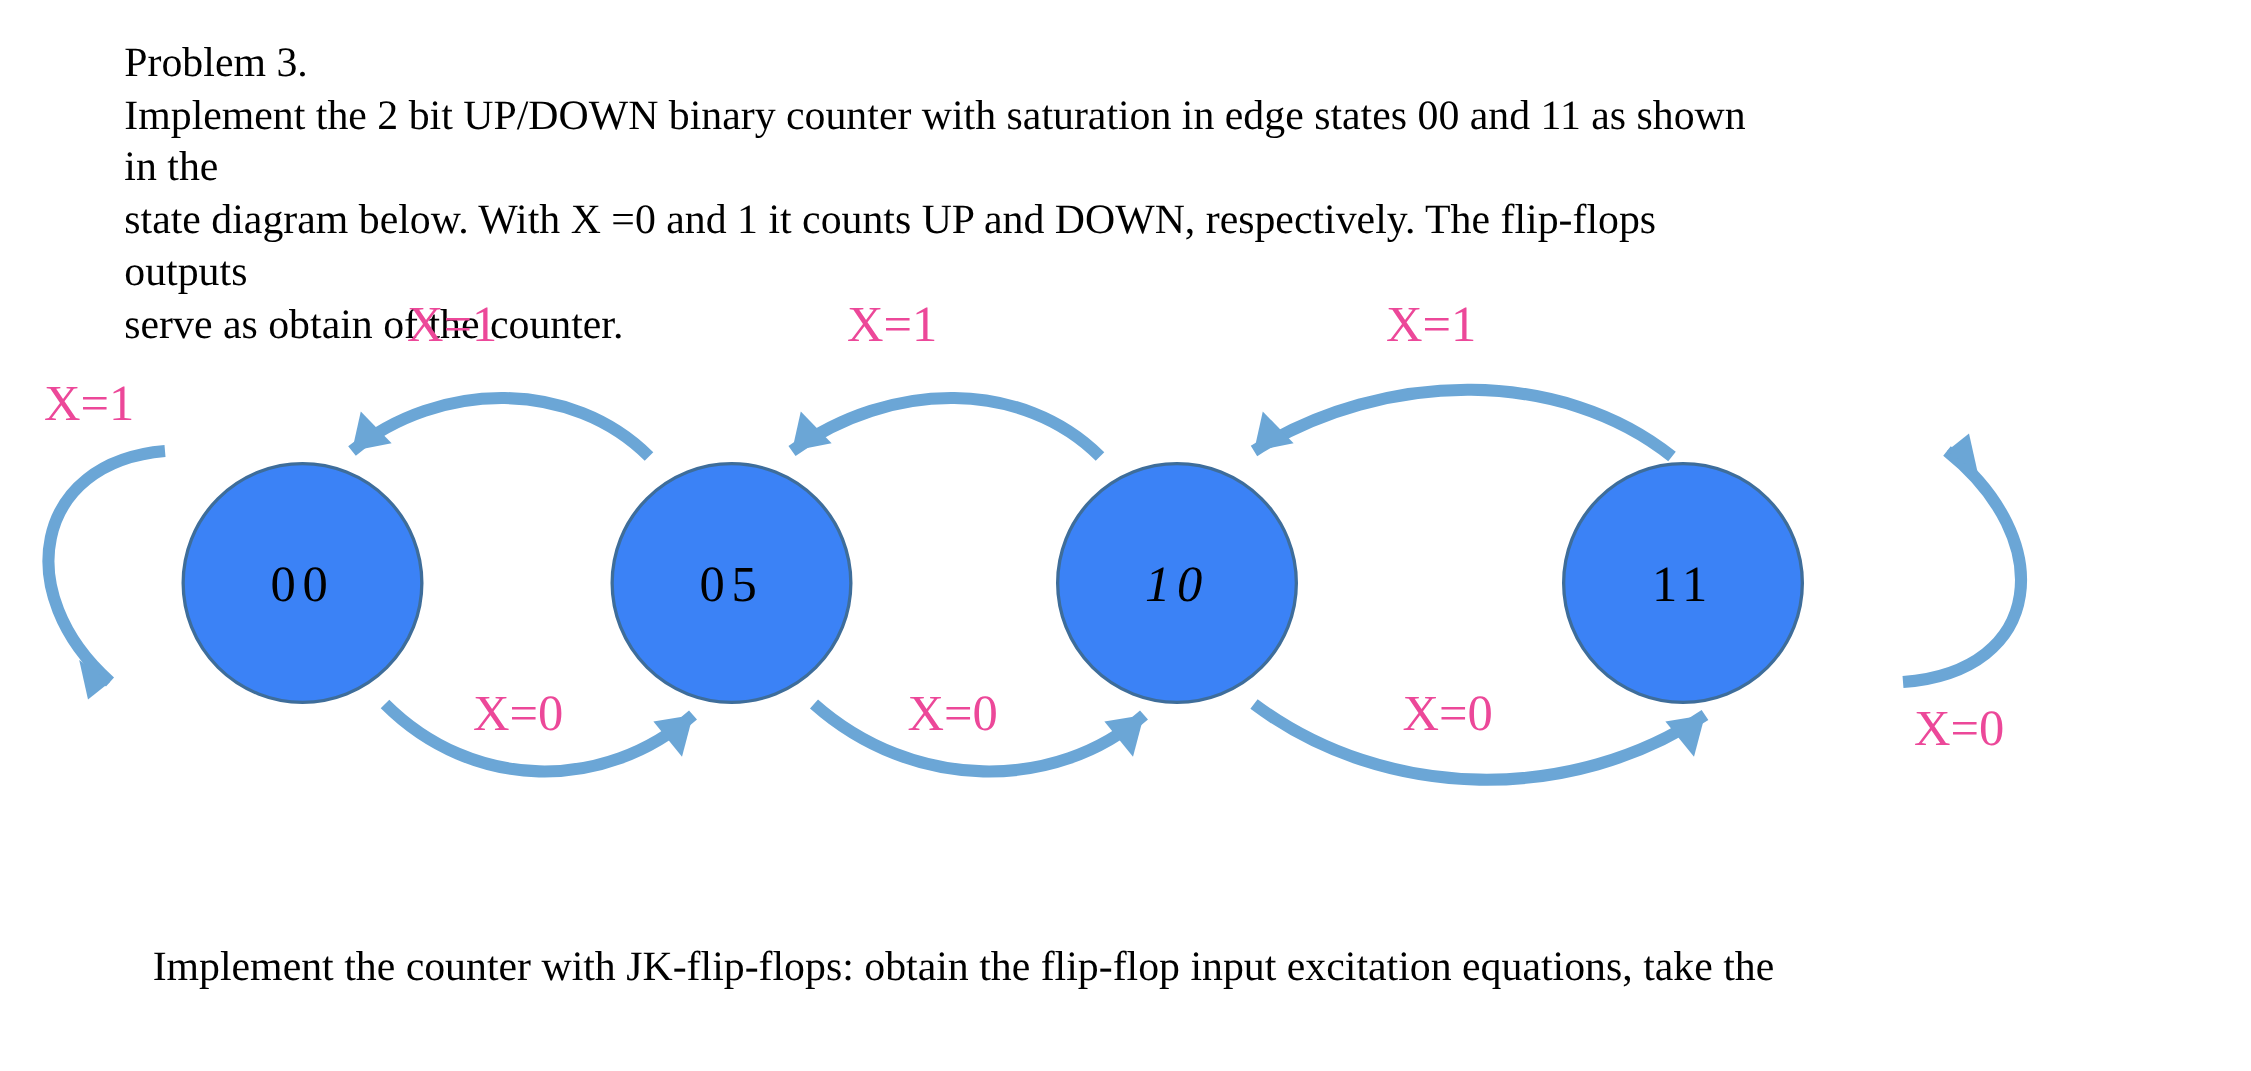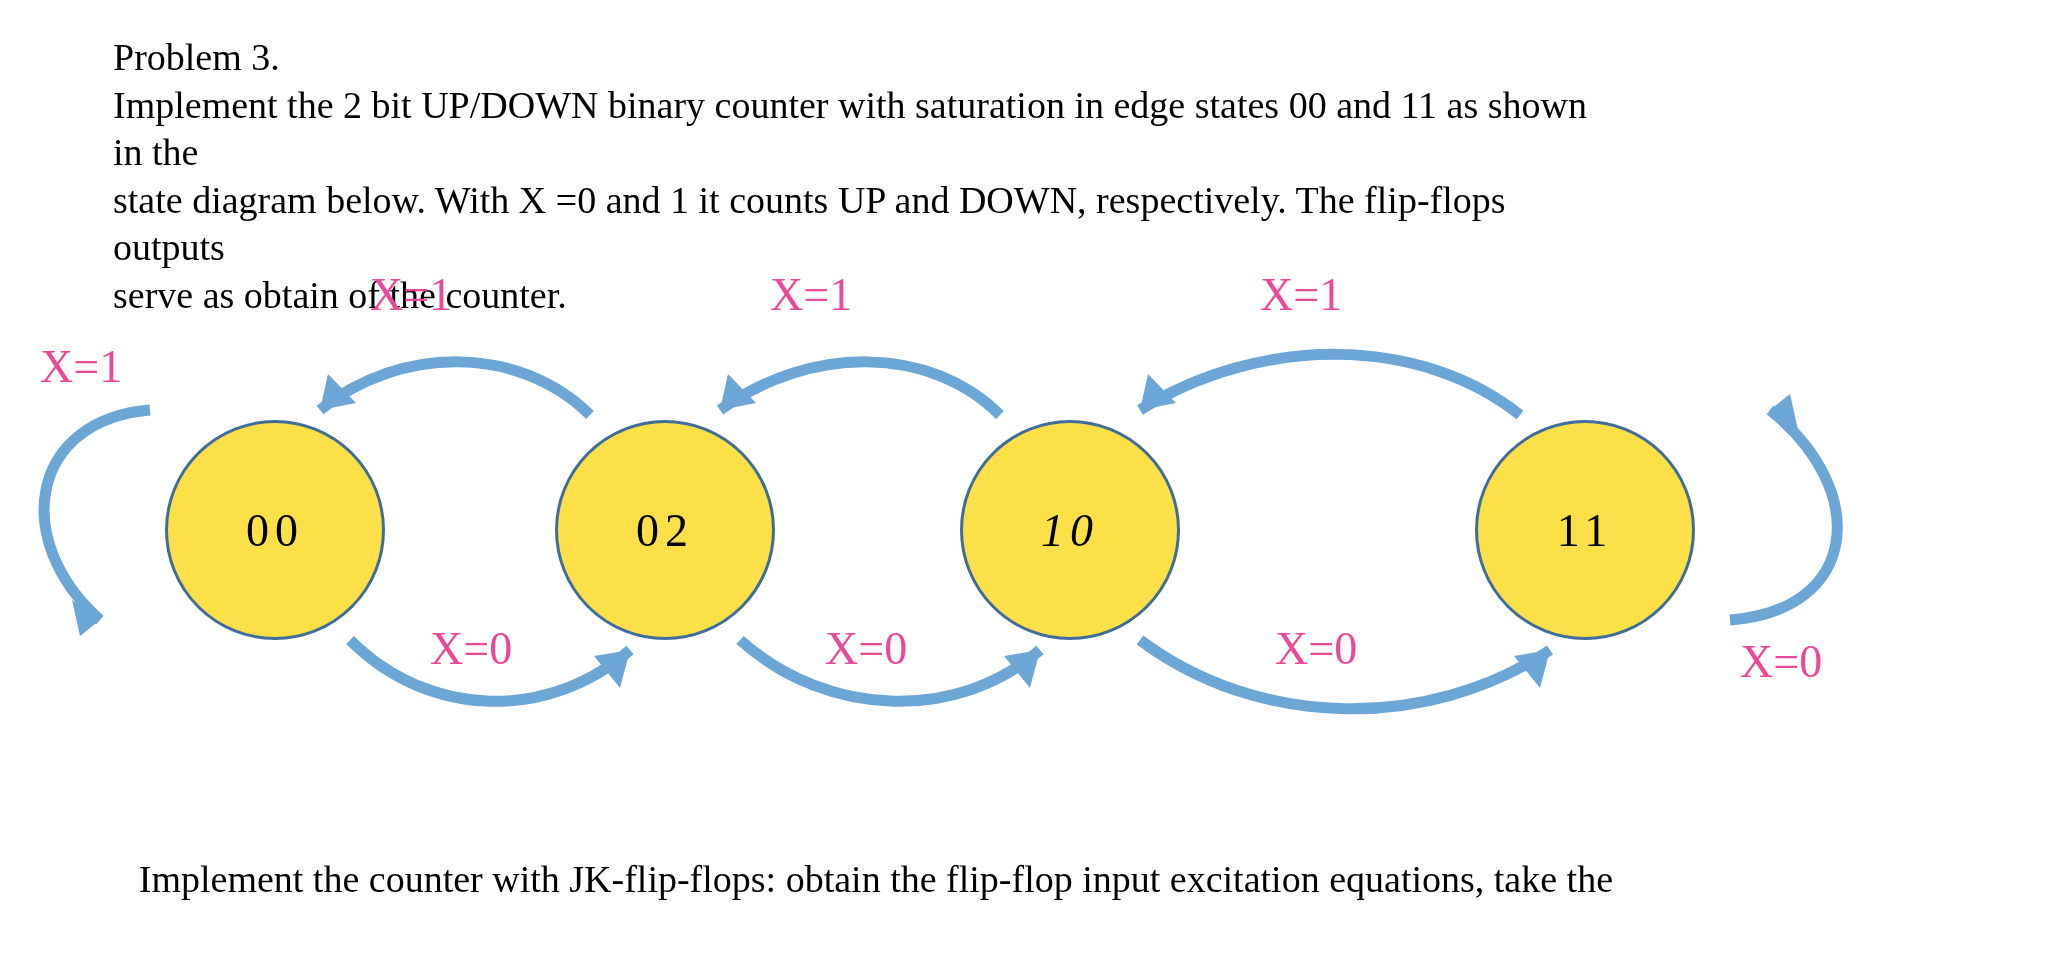--- a/index.html
+++ b/index.html
@@ -50,21 +50,21 @@
     border: 3px solid #3e6d9a;
     border-radius: 50%;
     box-sizing: border-box;
     display: flex;
     align-items: center;
     justify-content: center;
     font-size: 46px;
     font-family: "Times New Roman", Times, serif;
     color: #000;
     letter-spacing: 6px;
-    background: #fde047;
+    background: #3b82f6;
   }
   
   .tlabel {
     position: absolute;
     font-size: 46px;
     font-family: Liberation Serif, serif;
     color: #ec4899;
     white-space: nowrap;
   }
   
@@ -105,26 +105,26 @@
     <svg class="arrow" style="left:1690px; top:130px;" width="200" height="260">
       <path d="M 40 230 C 170 220, 180 100, 80 20"></path>
       <polygon points="80,20 108,40 100,4"></polygon>
     </svg>
     <div class="tlabel" style="left:1740px; top:375px;">X=0</div>
 
     <div class="state" style="left:165px;  top:160px;">
         <span>00</span>
       </div>
     <div class="state" style="left:555px;  top:160px;">
-        <span>02</span>
+        <span>05</span>
       </div>
     <div class="state" style="left:960px;  top:160px;font-style:italic;">
         <span>10</span>
       </div>
-    <div class="state" style="left:1475px; top:160px;text-align:center;">
+    <div class="state" style="left:1420px; top:160px;text-align:center;">
         <span>11</span>
       </div>
 
     <svg class="arrow" style="left:280px; top:85px;" width="380" height="120">
       <path d="M 310 70 C 240 0, 120 0, 40 65"></path>
       <polygon points="40,65 48,29 76,58"></polygon>
     </svg>
     <div class="tlabel" style="left:370px; top:8px;">X=1</div>
 
     <svg class="arrow" style="left:680px; top:85px;" width="400" height="120">

